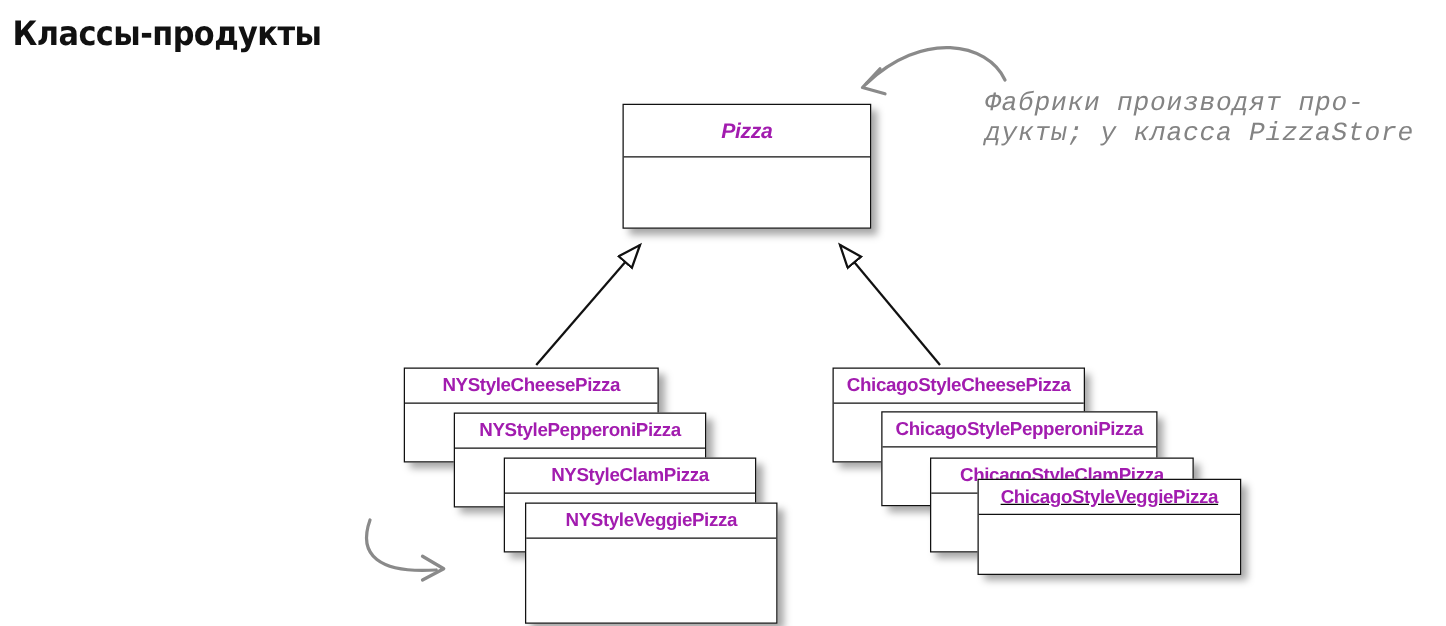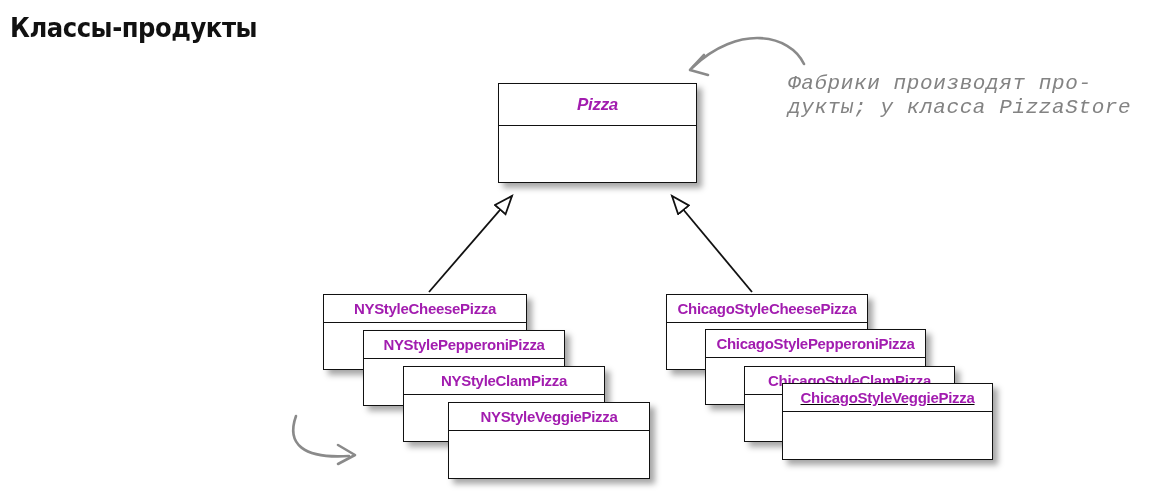--- a/index.html
+++ b/index.html
@@ -85,21 +85,21 @@
 
   <div class="uml-box" style="left:323px; top:294px; width:204px; height:76px; z-index:1;">
     <div class="hdr">NYStyleCheesePizza</div>
   </div>
   <div class="uml-box" style="left:363px; top:330px; width:202px; height:76px; z-index:2;">
     <div class="hdr">NYStylePepperoniPizza</div>
   </div>
   <div class="uml-box" style="left:403px; top:366px; width:202px; height:76px; z-index:3;">
     <div class="hdr">NYStyleClamPizza</div>
   </div>
-  <div class="uml-box" style="left:448px; top:402px; width:202px; height:77px; z-index:4;">
+  <div class="uml-box" style="left:420px; top:402px; width:202px; height:97px; z-index:4;">
     <div class="hdr">NYStyleVeggiePizza</div>
   </div>
 
   <div class="uml-box" style="left:666px; top:294px; width:202px; height:76px; z-index:1;">
     <div class="hdr">ChicagoStyleCheesePizza</div>
   </div>
   <div class="uml-box" style="left:705px; top:329px; width:221px; height:76px; z-index:2;">
     <div class="hdr">ChicagoStylePepperoniPizza</div>
   </div>
   <div class="uml-box" style="left:744px; top:366px; width:211px; height:76px; z-index:3;">

